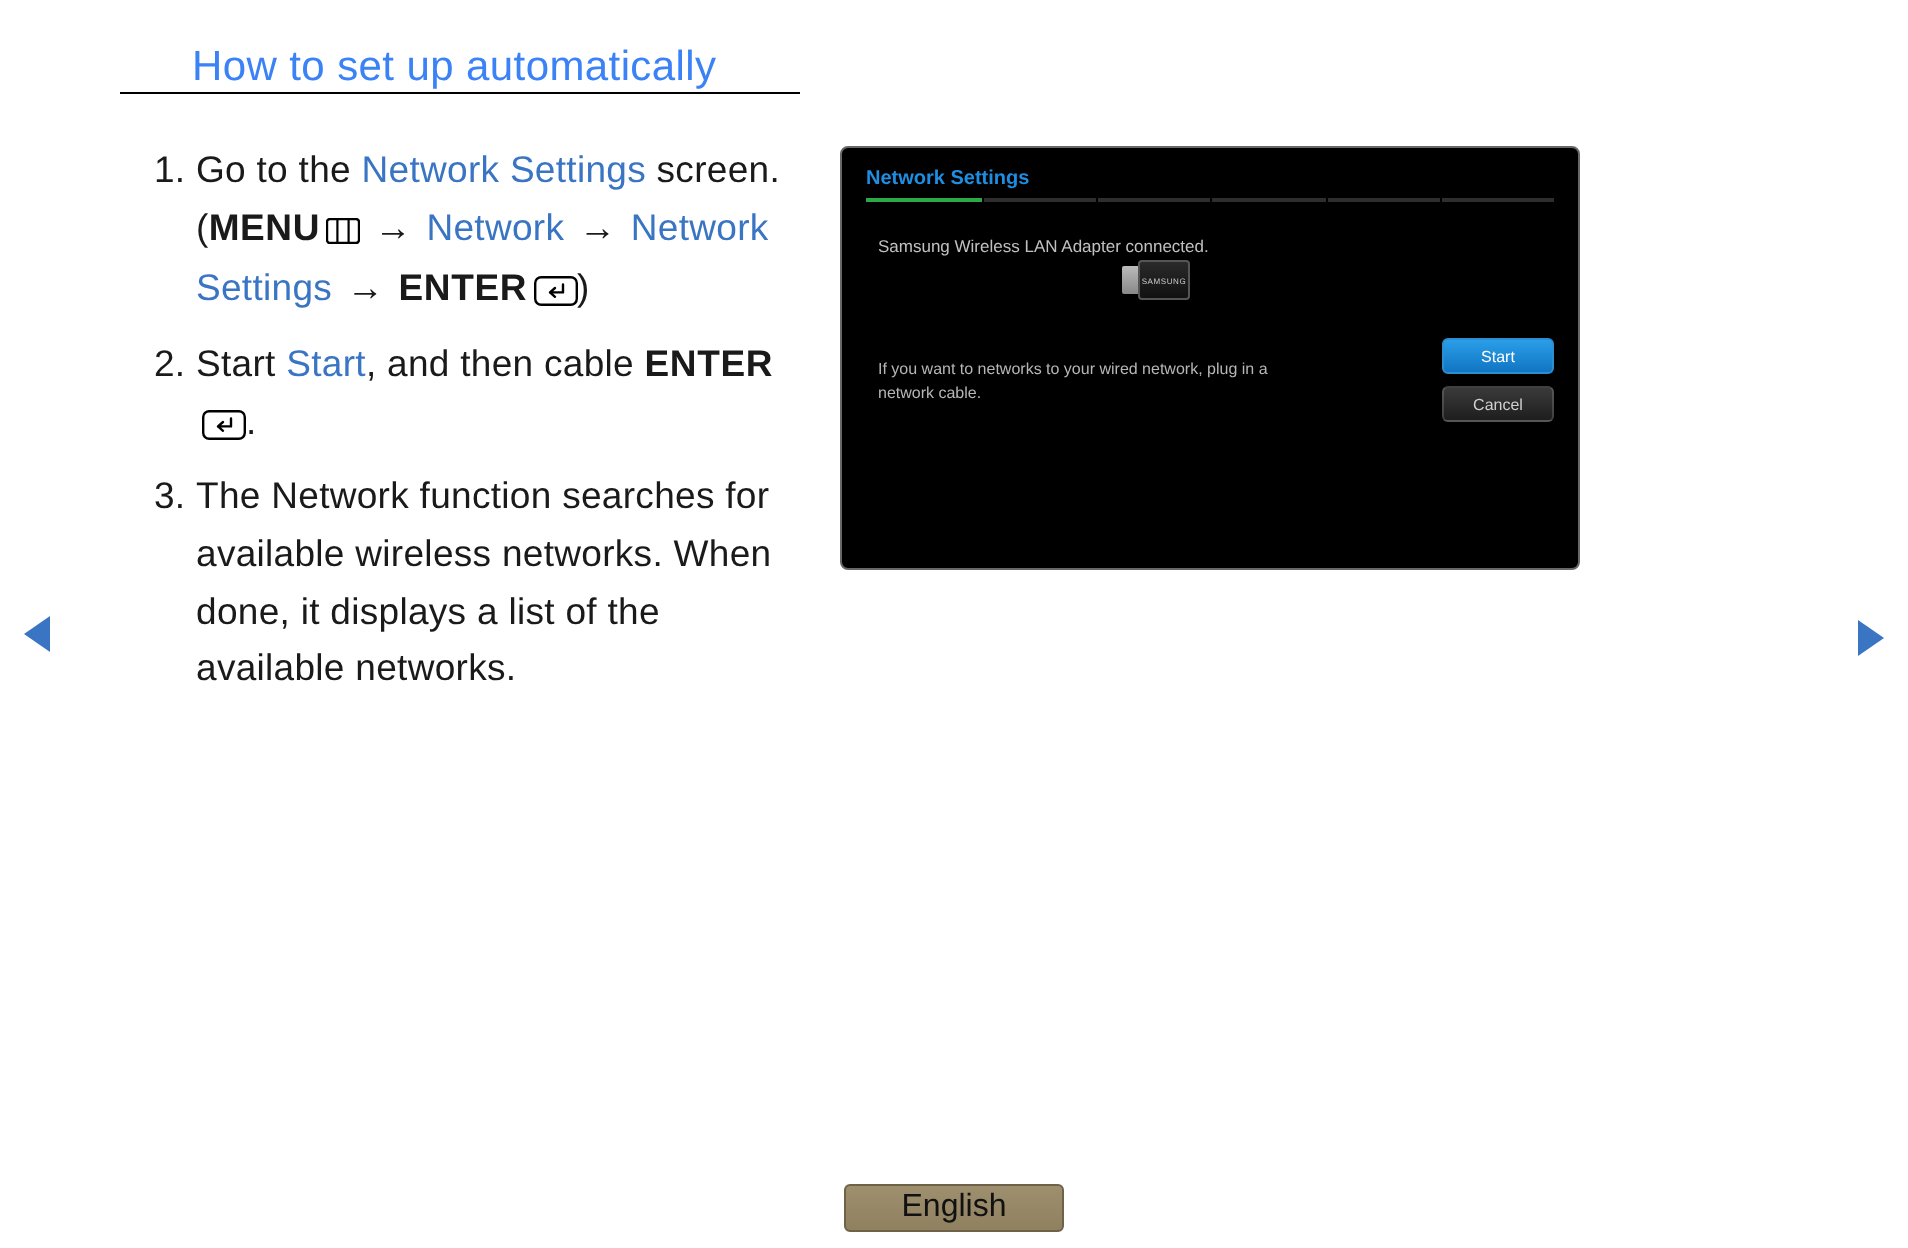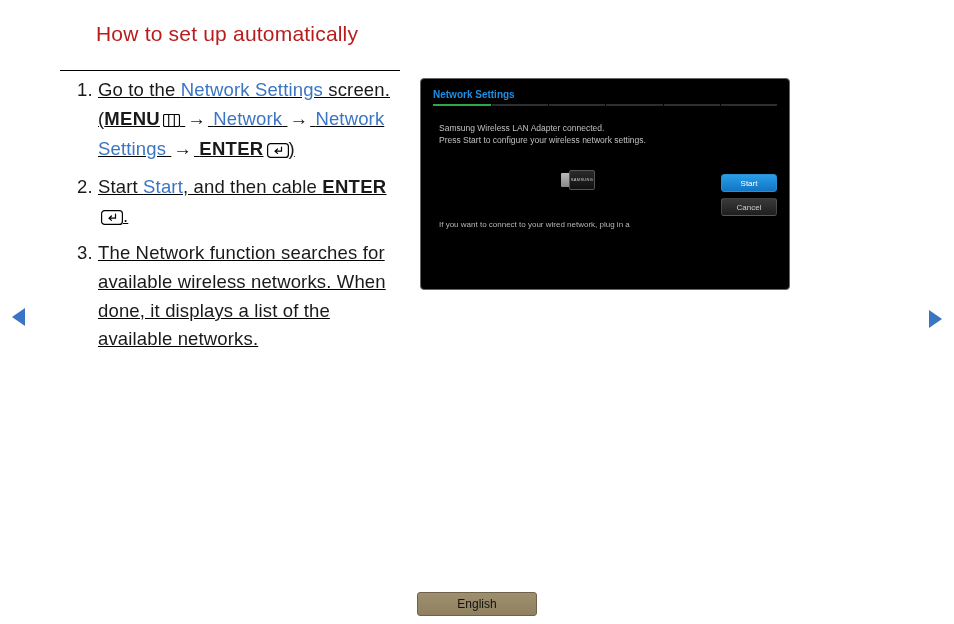--- a/index.html
+++ b/index.html
@@ -7,35 +7,34 @@
       width: 954px;
       height: 624px;
       font-family: Arial, Helvetica, sans-serif;
       background: #fff;
       position: relative;
       padding: 22px 60px 0 60px;
     }
     .page-title {
       font-size: 21px;
       font-weight: normal;
-      color: #b91c1c;
+      color: #3b82f6;
       padding-left: 36px;
-      padding-bottom: 24px;
+      padding-bottom: 0;
       border-bottom: 1px solid #000;
-      margin-bottom: 5px;
+      margin-bottom: 24px;
       width: 340px;
       letter-spacing: 0.2px;
     }
     .content {
       display: flex;
       gap: 20px;
     }
     .left {
       width: 340px;
-      text-decoration: underline;
     }
     ol.steps {
       list-style: decimal;
       padding-left: 38px;
     }
     ol.steps li {
       font-size: 18.5px;
       line-height: 1.55;
       color: #1a1a1a;
       margin-bottom: 6px;
@@ -161,29 +160,29 @@
       font-size: 0;
     }
     .nav-arrow.left { left: 10px; }
     .nav-arrow.right { right: 10px; }
     .nav-arrow svg { display: block; }
     .lang-tab {
       position: absolute;
       bottom: 8px;
       left: 50%;
       transform: translateX(-50%);
-      width: 120px;
+      width: 110px;
       height: 24px;
       background: linear-gradient(to bottom, #9e8f6f, #8f805f);
       border: 1px solid #6e6248;
       border-radius: 3px;
       display: flex;
       align-items: center;
       justify-content: center;
-      font-size: 12px;
+      font-size: 16px;
       color: #111;
     }
   </style>
 </head>
 <body>
 
 <div class="page-title">How to set up automatically</div>
 
 <div class="content">
   <div class="left">
@@ -224,30 +223,30 @@
         <div class="tab-seg inactive"></div>
         <div class="tab-seg inactive"></div>
         <div class="tab-seg inactive"></div>
         <div class="tab-seg inactive"></div>
         <div class="tab-seg inactive"></div>
       </div>
       <div class="shot-body">
         <div class="shot-main">
           <div class="shot-msg">
             <div>Samsung Wireless LAN Adapter connected.</div>
-            <div class="line2">Press Start to configure your wireless network settings.</div>
           </div>
           <div class="adapter">
             <div class="plug"></div>
             <div class="body">
               <span class="brand">SAMSUNG</span>
             </div>
           </div>
           <div class="shot-note">
-            <div>If you want to connect to your wired network, plug in a</div>
+            <div>If you want to networks to your wired network, plug in a</div>
+            <div>network cable.</div>
           </div>
         </div>
         <div class="shot-side">
           <div class="shot-btn primary">Start</div>
           <div class="shot-btn secondary">Cancel</div>
         </div>
       </div>
     </div>
   </div>
 </div>

